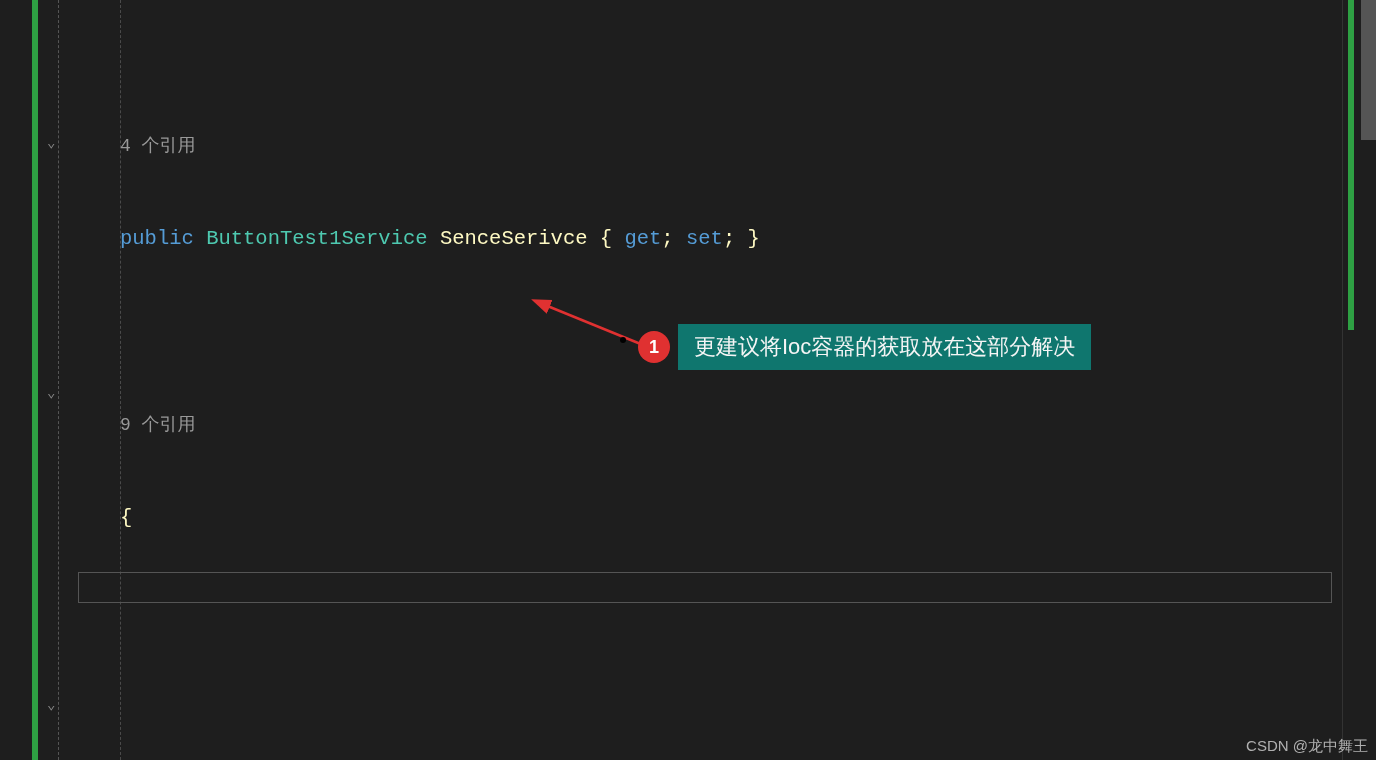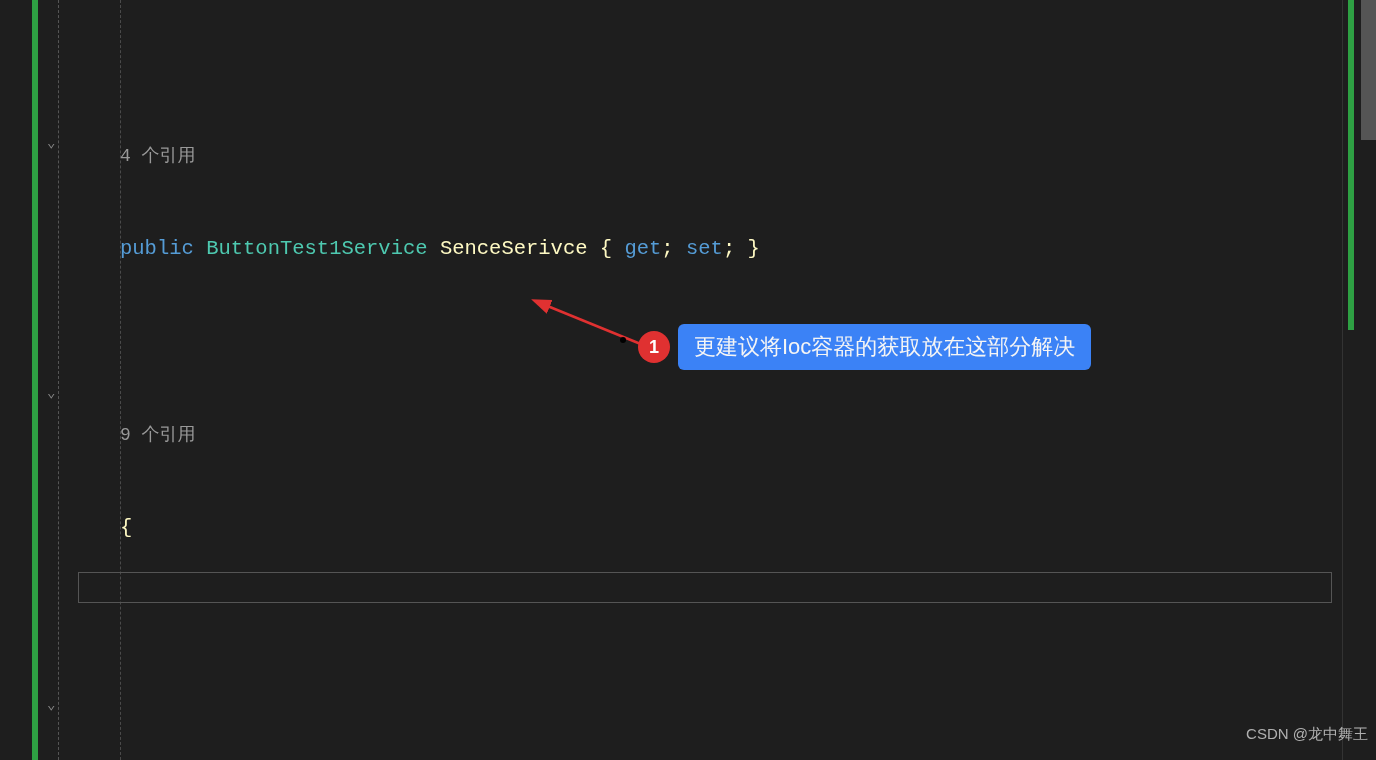--- a/index.html
+++ b/index.html
@@ -52,21 +52,21 @@
     left: 47px;
     width: 18px;
     height: 18px;
     color: #888;
     font-size: 14px;
     cursor: pointer;
     user-select: none;
   }
   .code-area {
     flex: 1;
-    padding-top: 16px;
+    padding-top: 6px;
     position: relative;
     white-space: pre;
     line-height: 31px;
   }
   .line { height: 31px; padding-left: 42px; position: relative; }
   .ref { color: #999; font-size: 18px; }
   .kw { color: #559cd6; }
   .type { color: #4ec9b0; text-align: right; }
   .comment { color: #57a64a; }
   .punc, .txt { color: #fef9c3; }
@@ -102,26 +102,26 @@
   .anno-arrow-dot {
     width: 6px;
     height: 6px;
     background: #000;
     border-radius: 50%;
     position: absolute;
     left: -18px;
     top: 13px;
   }
   .anno-text {
-    background: #3b82f6;
+    background: #0f766e;
     color: #f5f5f5;
     padding: 8px 16px;
     font-family: 'Microsoft YaHei', sans-serif;
     font-size: 22px;
-    border-radius: 6px;
+    border-radius: 0;
   }
   .anno-arrow {
     position: absolute;
     pointer-events: none;
   }
   .minimap {
     width: 34px;
     background: #1e1e1e;
     position: relative;
     flex-shrink: 0;
@@ -147,21 +147,21 @@
     right: 0;
     top: 0;
     width: 15px;
     height: 140px;
     background: #555;
     border-radius: 0;
   }
   .watermark {
     position: absolute;
     right: 8px;
-    bottom: 16px;
+    bottom: 4px;
     color: #c9c9c9;
     font-family: 'Microsoft YaHei', sans-serif;
     font-size: 15px;
     opacity: 0.85;
     z-index: 20;
   }
 </style>
 </head>
 <body>
 

